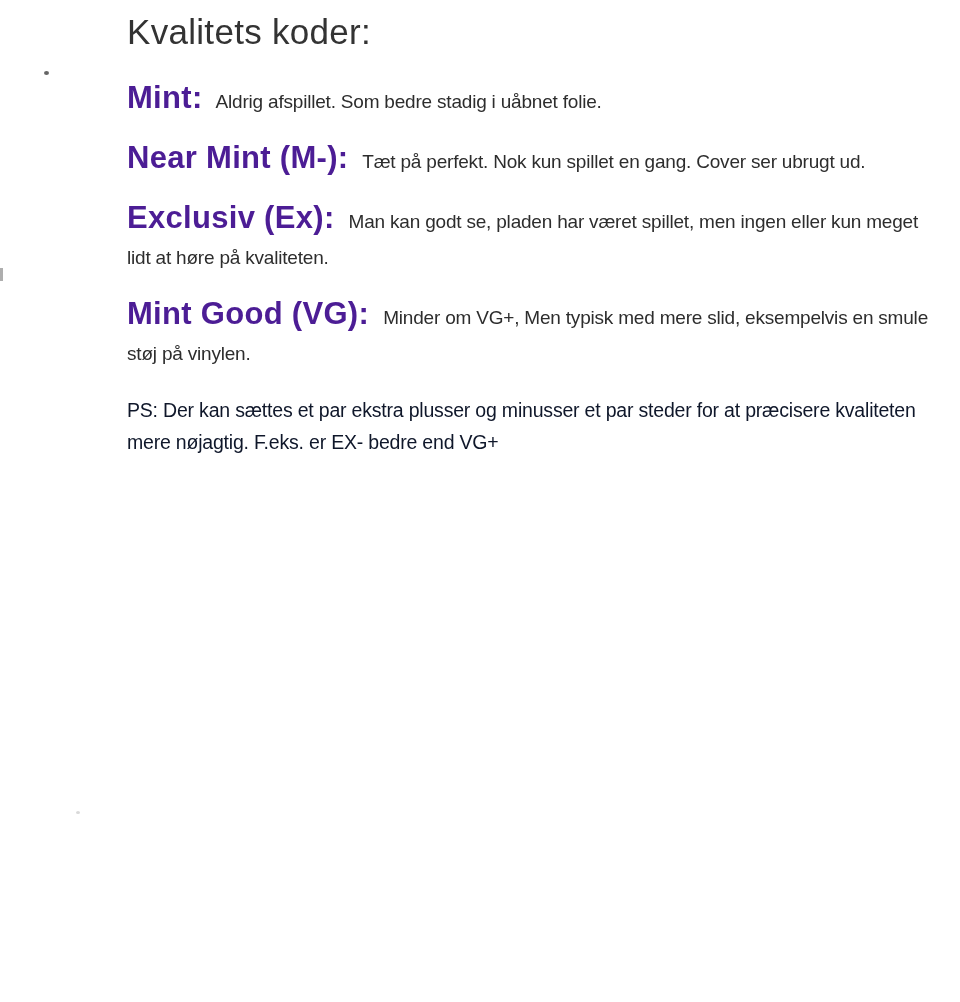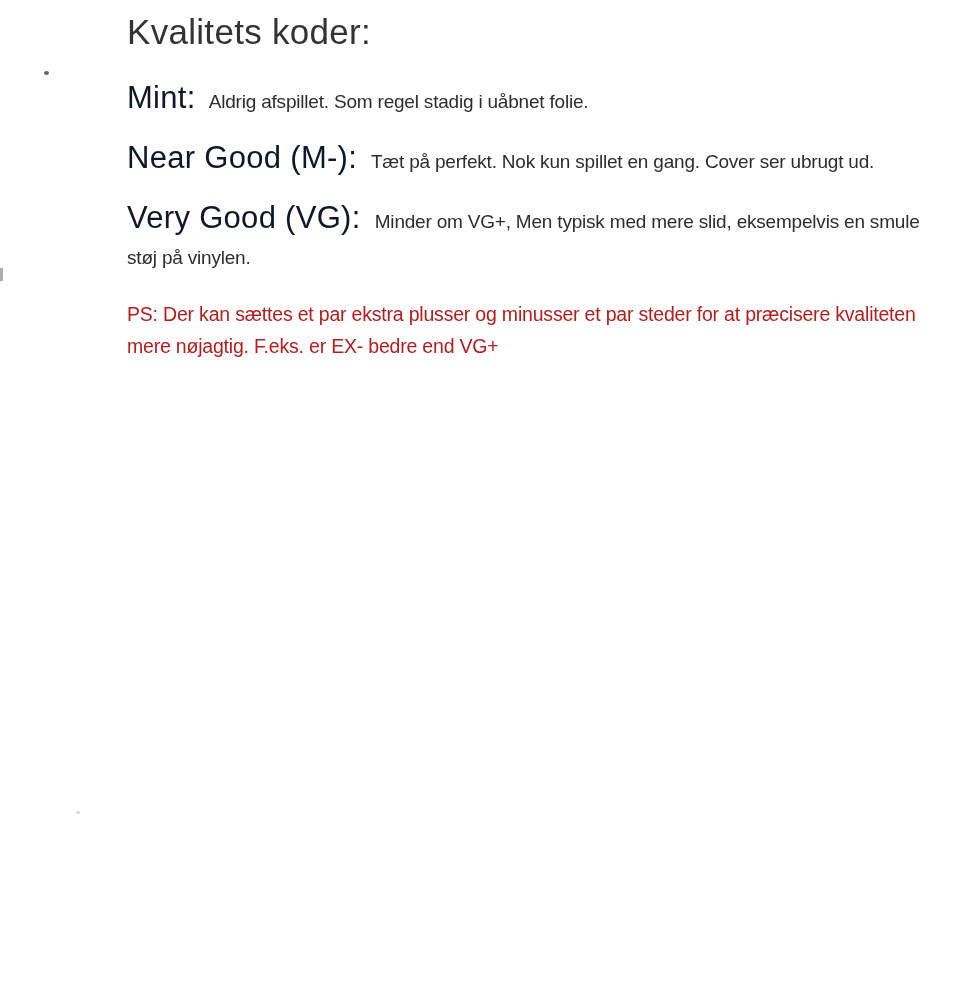--- a/index.html
+++ b/index.html
@@ -32,32 +32,32 @@
   }
   .entry {
     font-size: 19px;
     line-height: 36px;
     letter-spacing: -0.2px;
     color: #2d2d2d;
     margin: 0 0 22px 0;
   }
   .term {
     font-size: 31px;
-    font-weight: 400;
+    font-weight: 700;
     letter-spacing: 0.3px;
     line-height: 1;
-    color: #0f172a;
+    color: #4c1d95;
     margin-right: 9px;
     white-space: nowrap;
   }
   .footnote {
     font-size: 19.5px;
     line-height: 32px;
     letter-spacing: -0.2px;
-    color: #b91c1c;
+    color: #0f172a;
     margin: 12px 0 0 0;
   }
   
   .speck {
     position: absolute;
     pointer-events: none;
   }
   .speck.s1 {
     left: 44px;
     top: 71px;
@@ -87,32 +87,36 @@
 </style>
 </head>
 <body>
 
 <div class="doc">
 
   <h1 class="title">Kvalitets koder:</h1>
 
   <p class="entry">
     <span class="term">Mint:</span>
-    <span class="desc">Aldrig afspillet. Som regel stadig i uåbnet folie.</span>
+    <span class="desc">Aldrig afspillet. Som bedre stadig i uåbnet folie.</span>
   </p>
 
   <p class="entry">
-    <span class="term">Near Good (M-):</span>
+    <span class="term">Near Mint (M-):</span>
     <span class="desc">Tæt på perfekt. Nok kun spillet en gang. Cover ser ubrugt ud.</span>
   </p>
 
+  <p class="entry">
+    <span class="term">Exclusiv (Ex):</span>
+    <span class="desc">Man kan godt se, pladen har været spillet, men ingen eller kun meget lidt at høre på kvaliteten.</span>
+  </p>
 
 
   <p class="entry">
-    <span class="term">Very Good (VG):</span>
+    <span class="term">Mint Good (VG):</span>
     <span class="desc">Minder om VG+, Men typisk med mere slid, eksempelvis en smule støj på vinylen.</span>
   </p>
 
 
 
 
 
   <p class="footnote">PS: Der kan sættes et par ekstra plusser og minusser et par steder for at præcisere kvaliteten mere nøjagtig. F.eks. er EX- bedre end VG+</p>
 
   <div class="speck s1"></div>

